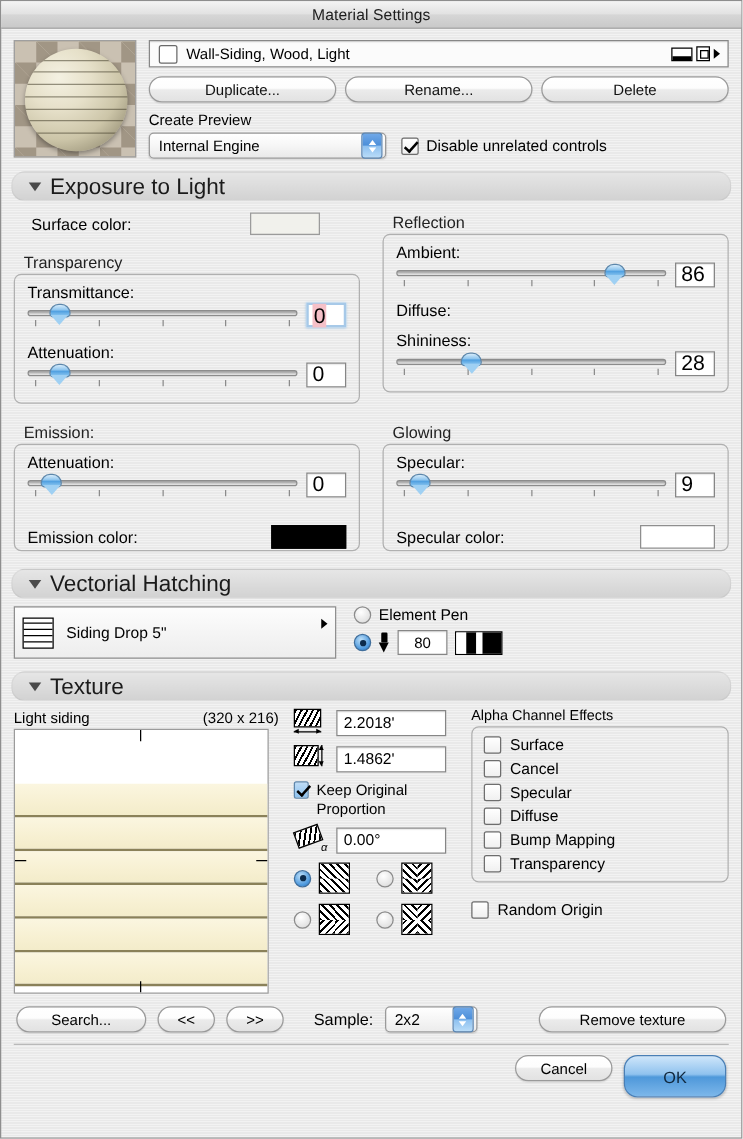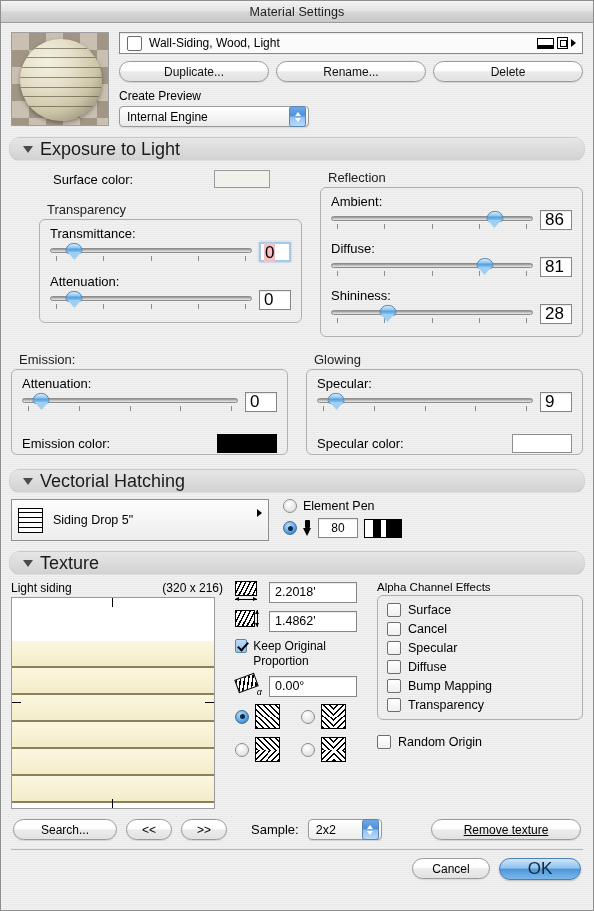--- a/index.html
+++ b/index.html
@@ -249,24 +249,24 @@
   }
   .sampsel{
     width:74px;height:21px;box-sizing:border-box;border:1px solid #9a9a9a;border-radius:4px;
     background:linear-gradient(to bottom,#ffffff,#ececec);
     display:flex;align-items:center;padding:0 2px 0 7px;font-size:12.5px;
     box-shadow:0 1px 1px rgba(0,0,0,.10);
   }
   .hr{height:1px;background:#b9b9b9;margin:9px 10px 0 10px;}
   .okrow{display:flex;justify-content:flex-end;gap:9px;padding:8px 12px 0 0;}
   .okbtn{
-    height:22px;border-radius:11px;padding:0 24px;box-sizing:border-box;
+    height:34px;border-radius:11px;padding:0 24px;box-sizing:border-box;
     border:1px solid #4a7fb5;
     background:linear-gradient(to bottom,#cfe6fa 0%,#8fc2ee 45%,#4e98da 52%,#7db7ea 100%);
-    display:flex;align-items:center;justify-content:center;font-size:17px;color:#11283d;
+    display:flex;align-items:center;justify-content:center;font-size:13px;color:#11283d;
     box-shadow:0 1px 2px rgba(0,0,0,.20);
   }
 </style>
 </head>
 <body>
 
 <div class="window">
 
   <div class="titlebar">
     <div class="title">Material Settings</div>
@@ -308,30 +308,34 @@
         <div class="cpl">Create Preview</div>
 
         <div class="engrow">
           <div class="popup">
             <span class="lbl">Internal Engine</span>
             <span class="steppers">
                 <i class="up"></i>
                 <i class="dn"></i>
               </span>
           </div>
+          <div class="chkrow">
+            <span class="chk on"></span>
+            <span>Disable unrelated controls</span>
+          </div>
         </div>
       </div>
     </div>
 
     <div class="ghdr">
       <span class="tri"></span>
       <span>Exposure to Light</span>
     </div>
 
-    <div class="cols" style="margin-top:9px;margin-left:28px;">
+    <div class="cols" style="margin-top:9px;">
       <div class="col" style="max-width:282px;">
         <div class="srow" style="margin:0 0 14px 14px;">
           <span class="sl">Surface color:</span>
           <span class="sp"></span>
           <span class="swatch" style="margin-right:32px;"></span>
         </div>
         <div class="legend">Transparency</div>
         <div class="box">
           <div class="lrow">Transmittance:</div>
           <div class="sldrow">
@@ -387,37 +391,20 @@
                   <b></b>
                 </div>
               <div class="thumb" style="left:81%">
                   <div class="cap"></div>
                   <div class="pt"></div>
                 </div>
             </div>
             <div class="numf">86</div>
           </div>
           <div class="lrow" style="margin-top:9px;">Diffuse:</div>
-          <div class="sldrow">
-            <div class="slider">
-              <div class="track"></div>
-              <div class="ticks">
-                  <b></b>
-                  <b></b>
-                  <b></b>
-                  <b></b>
-                  <b></b>
-                </div>
-              <div class="thumb" style="left:76%">
-                  <div class="cap"></div>
-                  <div class="pt"></div>
-                </div>
-            </div>
-            <div class="numf">81</div>
-          </div>
           <div class="lrow" style="margin-top:9px;">Shininess:</div>
           <div class="sldrow">
             <div class="slider">
               <div class="track"></div>
               <div class="ticks">
                   <b></b>
                   <b></b>
                   <b></b>
                   <b></b>
                   <b></b>
@@ -674,21 +661,21 @@
       <div class="rbtn" style="width:46px;padding:0;">&gt;&gt;</div>
       <div style="font-size:13px;margin-left:15px;">Sample:</div>
       <div class="sampsel">
         <span style="flex:1">2x2</span>
         <span class="steppers">
             <i class="up"></i>
             <i class="dn"></i>
           </span>
       </div>
       <div style="flex:1"></div>
-      <div class="rbtn" style="width:150px;padding:0;margin-right:2px;text-decoration:underline;">Remove texture</div>
+      <div class="rbtn" style="width:150px;padding:0;margin-right:2px;">Remove texture</div>
     </div>
 
     <div class="hr"></div>
 
     <div class="okrow">
       <div class="rbtn" style="width:78px;padding:0;">Cancel</div>
       <div class="okbtn" style="width:82px;padding:0;">OK</div>
     </div>
 
   </div>

